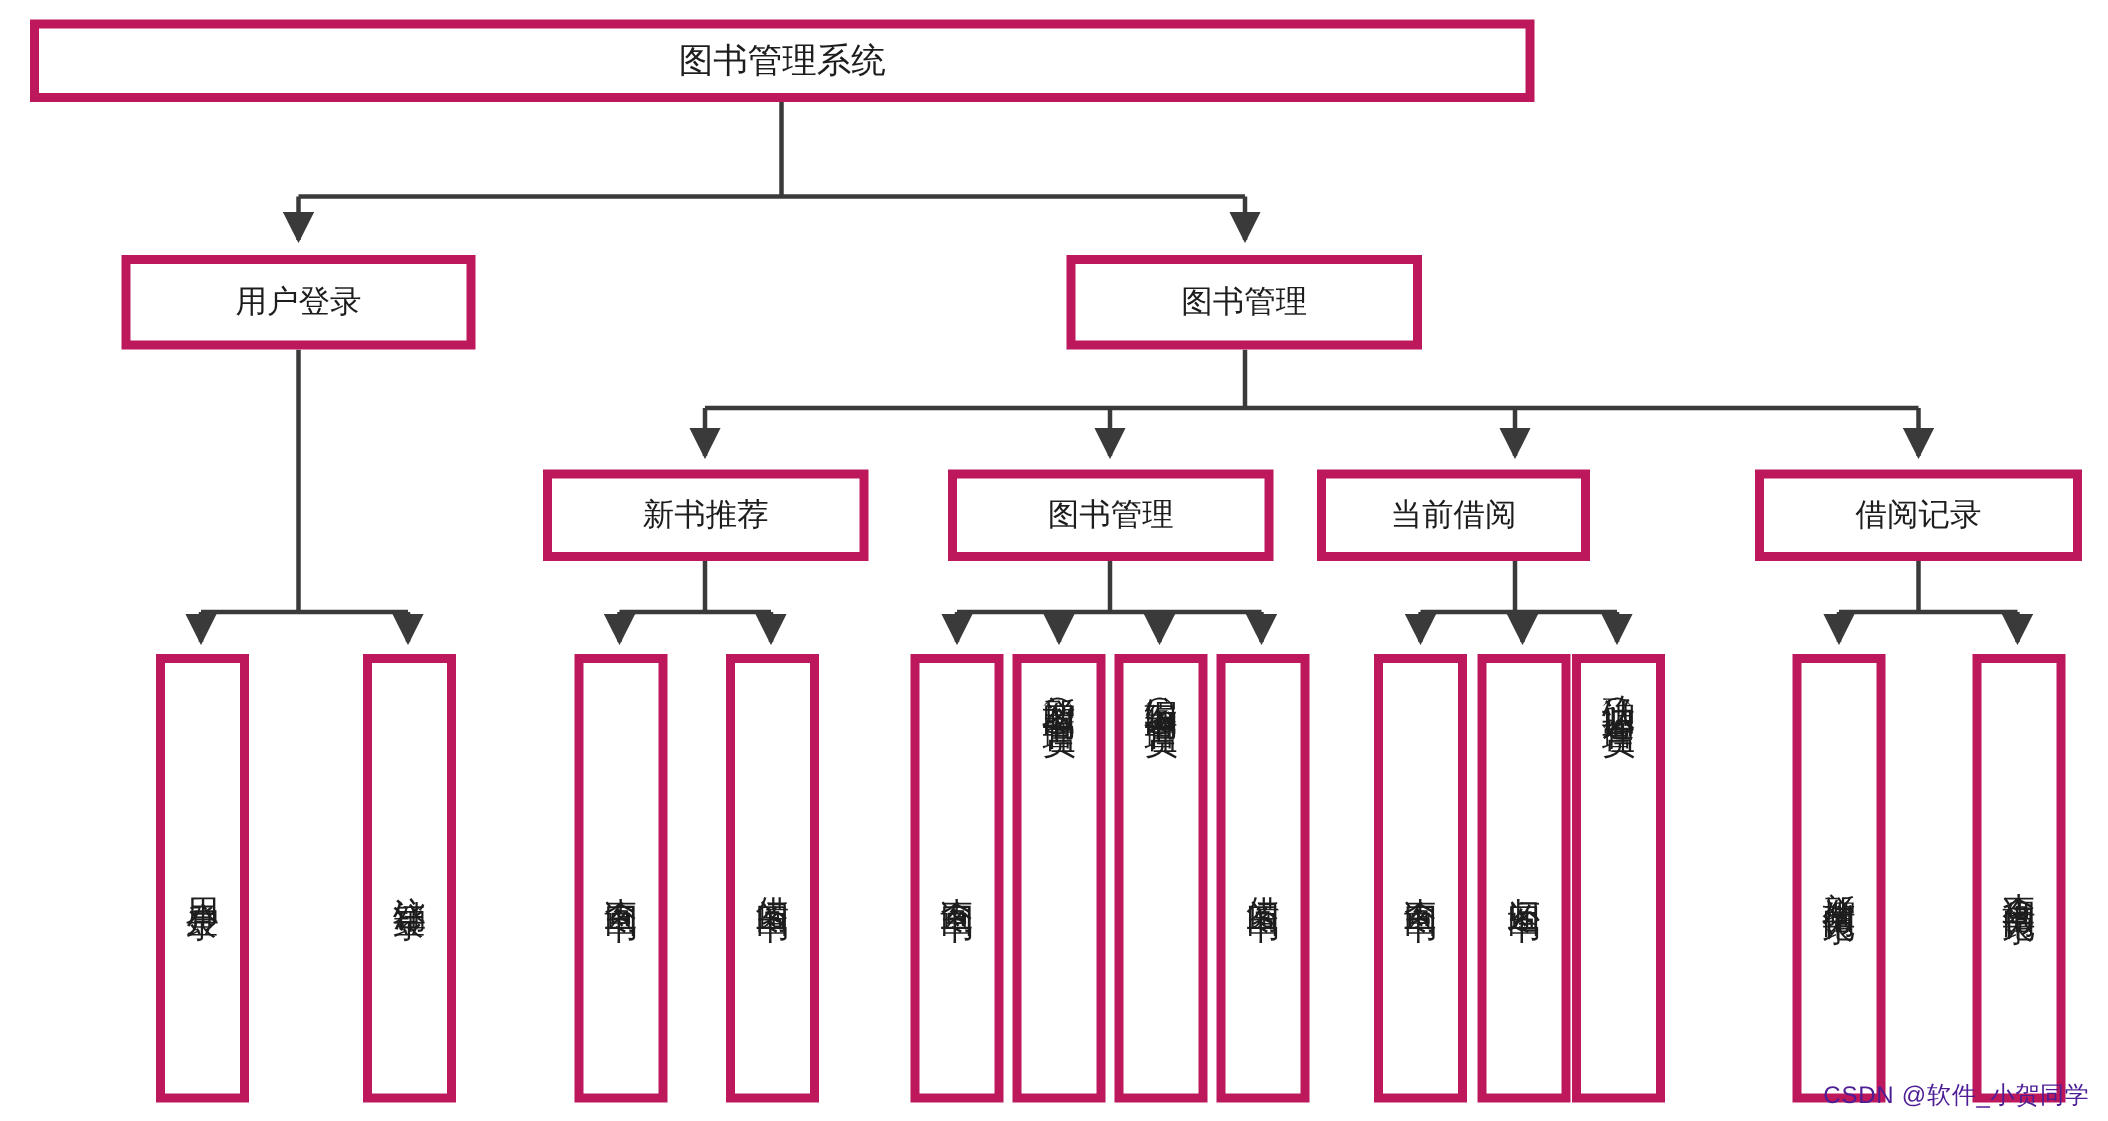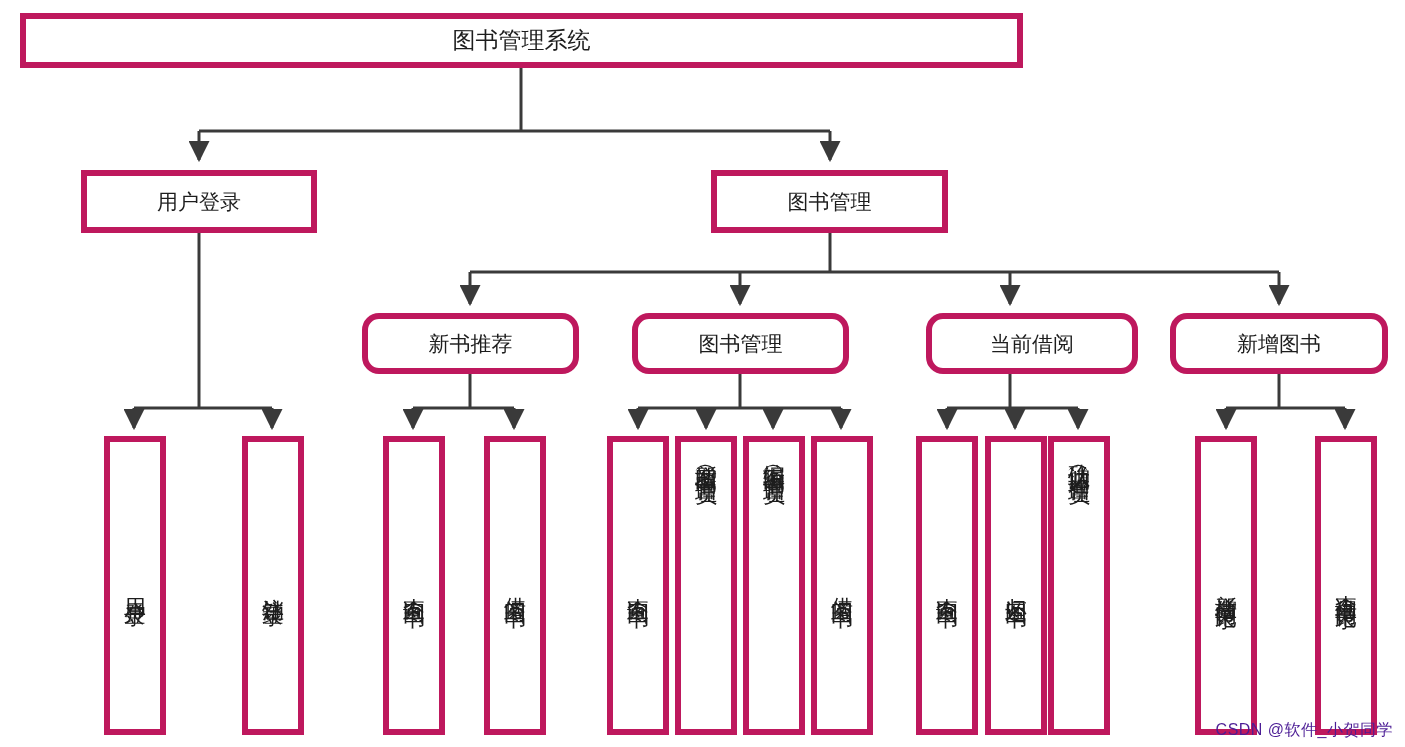--- a/index.html
+++ b/index.html
@@ -57,28 +57,27 @@
   .node.level2 .label {
     font-size: 21px;
   }
   .node.n-user-login  { left: 81px;  top: 170px; width: 236px; }
   .node.n-book-manage { left: 711px; top: 170px; width: 237px; }
 
   
   .node.level3 {
     top: 313px;
     height: 61px;
-    border-radius: 17px;
   }
   .node.level3 .label {
     font-size: 21px;
   }
   .node.n-new-book   { left: 362px;  width: 217px; }
   .node.n-borrow     { left: 632px;  width: 217px; }
-  .node.n-current    { left: 926px;  width: 212px; }
+  .node.n-current    { left: 878px;  width: 182px; }
   .node.n-record     { left: 1170px; width: 218px; }
 
   
   .node.leaf {
     top: 436px;
     width: 62px;
     height: 299px;
     align-items: flex-start;
     justify-content: center;
     padding-top: 0;
@@ -182,21 +181,21 @@
   <div class="node level3 n-new-book">
     <span class="label">新书推荐</span>
   </div>
   <div class="node level3 n-borrow">
     <span class="label">图书管理</span>
   </div>
   <div class="node level3 n-current">
     <span class="label">当前借阅</span>
   </div>
   <div class="node level3 n-record">
-    <span class="label">新增图书</span>
+    <span class="label">借阅记录</span>
   </div>
 
   <div class="node leaf center-text" style="left:104px;">
     <span class="label">用户登录</span>
   </div>
   <div class="node leaf center-text" style="left:242px;">
     <span class="label">注销登录</span>
   </div>
 
   <div class="node leaf center-text" style="left:383px;">

